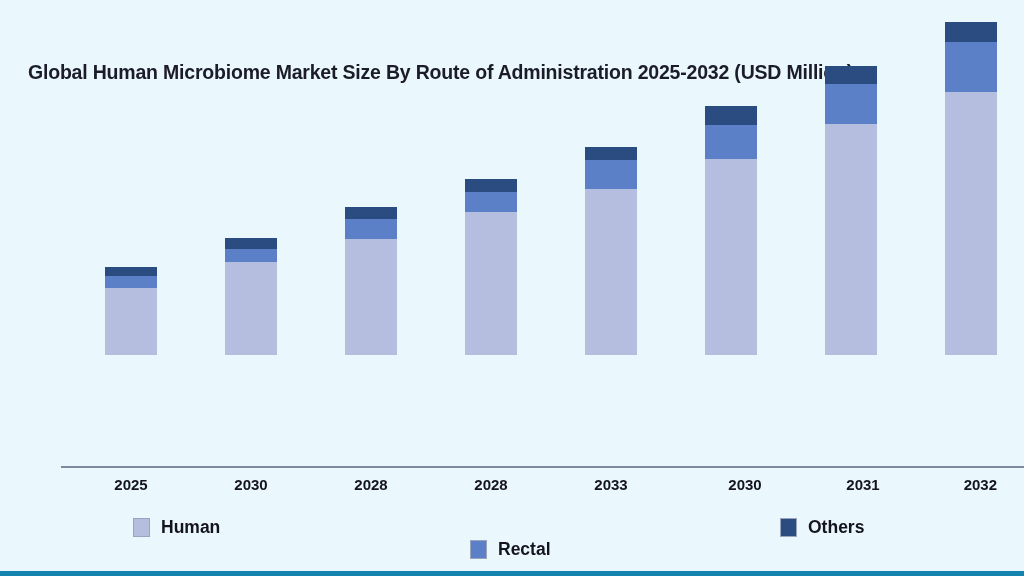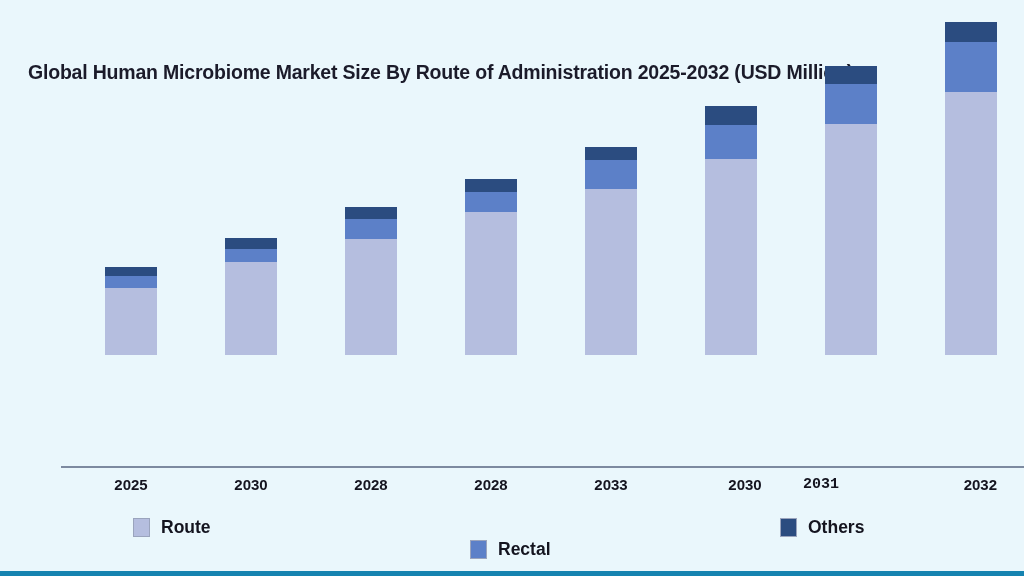--- a/index.html
+++ b/index.html
@@ -170,29 +170,29 @@
           <div class="seg seg-oral" title="Oral 2032: 947" style="height: 262.793px; background: rgb(181, 190, 223);"></div>
         </div>
       </div>
     <div id="ticks">
         <div class="tick-label" style="left: 66px; width: 52px;">2025</div>
         <div class="tick-label" style="left: 186px; width: 52px;">2030</div>
         <div class="tick-label" style="left: 306px; width: 52px;">2028</div>
         <div class="tick-label" style="left: 426px; width: 52px;">2028</div>
         <div class="tick-label" style="left: 546px; width: 52px;">2033</div>
         <div class="tick-label" style="left: 680px; width: 52px;">2030</div>
-        <div class="tick-label" style="left: 756px; width: 52px; font-family: Liberation Mono, monospace;">2031</div>
+        <div class="tick-label" style="left: 798px; width: 52px;">2031</div>
         <div class="tick-label" style="left: 906px; width: 52px; text-align: right;">2032</div>
       </div>
   </div>
 
   <div id="legend">
       <div class="legend-item" style="left: 133px;">
         <span class="legend-swatch" style="background: rgb(181, 190, 223);"></span>
-        <span class="legend-label">Route</span>
+        <span class="legend-label">Human</span>
       </div>
       <div class="legend-item" style="left: 470px; margin-top: 22px;">
         <span class="legend-swatch" style="background: rgb(92, 128, 200);"></span>
         <span class="legend-label">Rectal</span>
       </div>
       <div class="legend-item" style="left: 780px;">
         <span class="legend-swatch" style="background: rgb(43, 76, 128);"></span>
         <span class="legend-label">Others</span>
       </div>
     </div>

